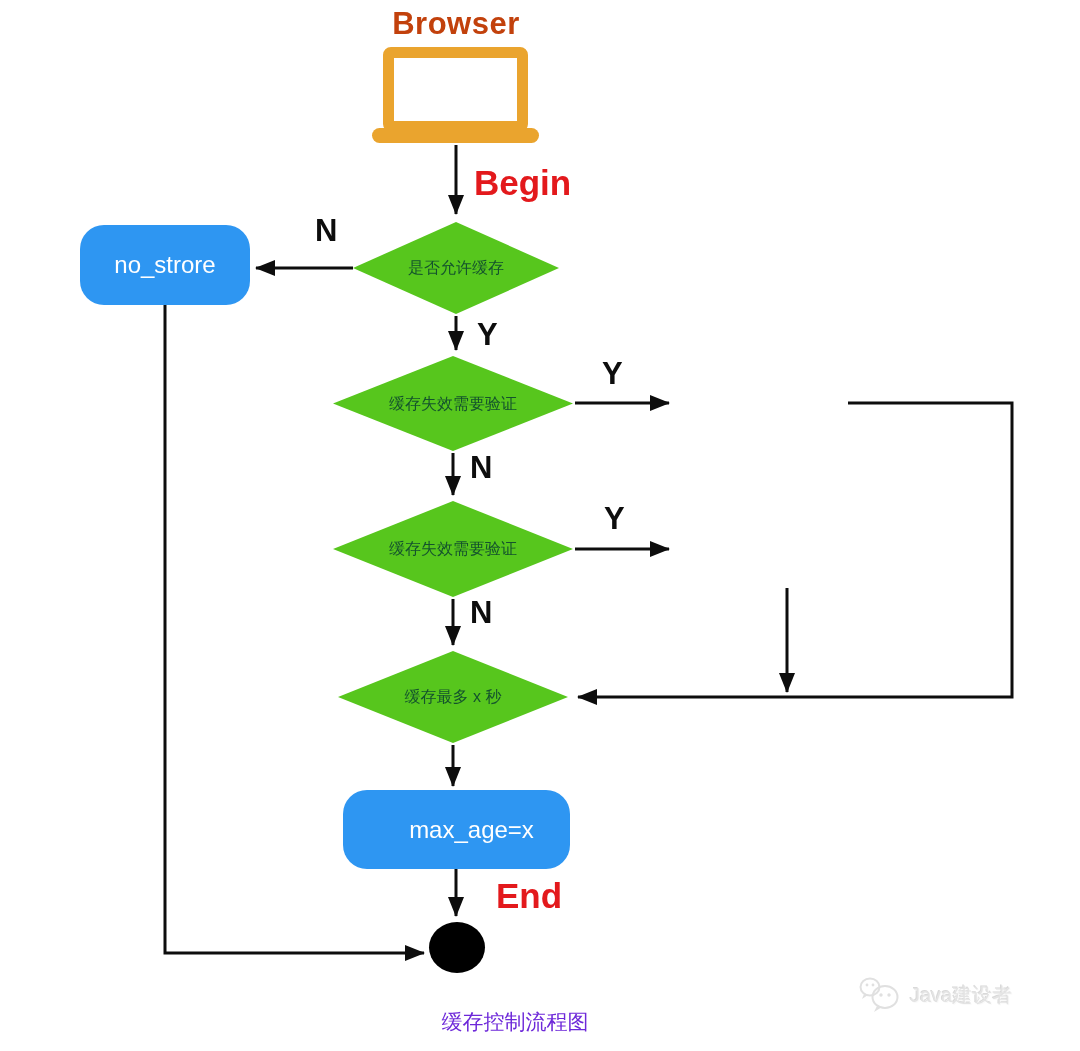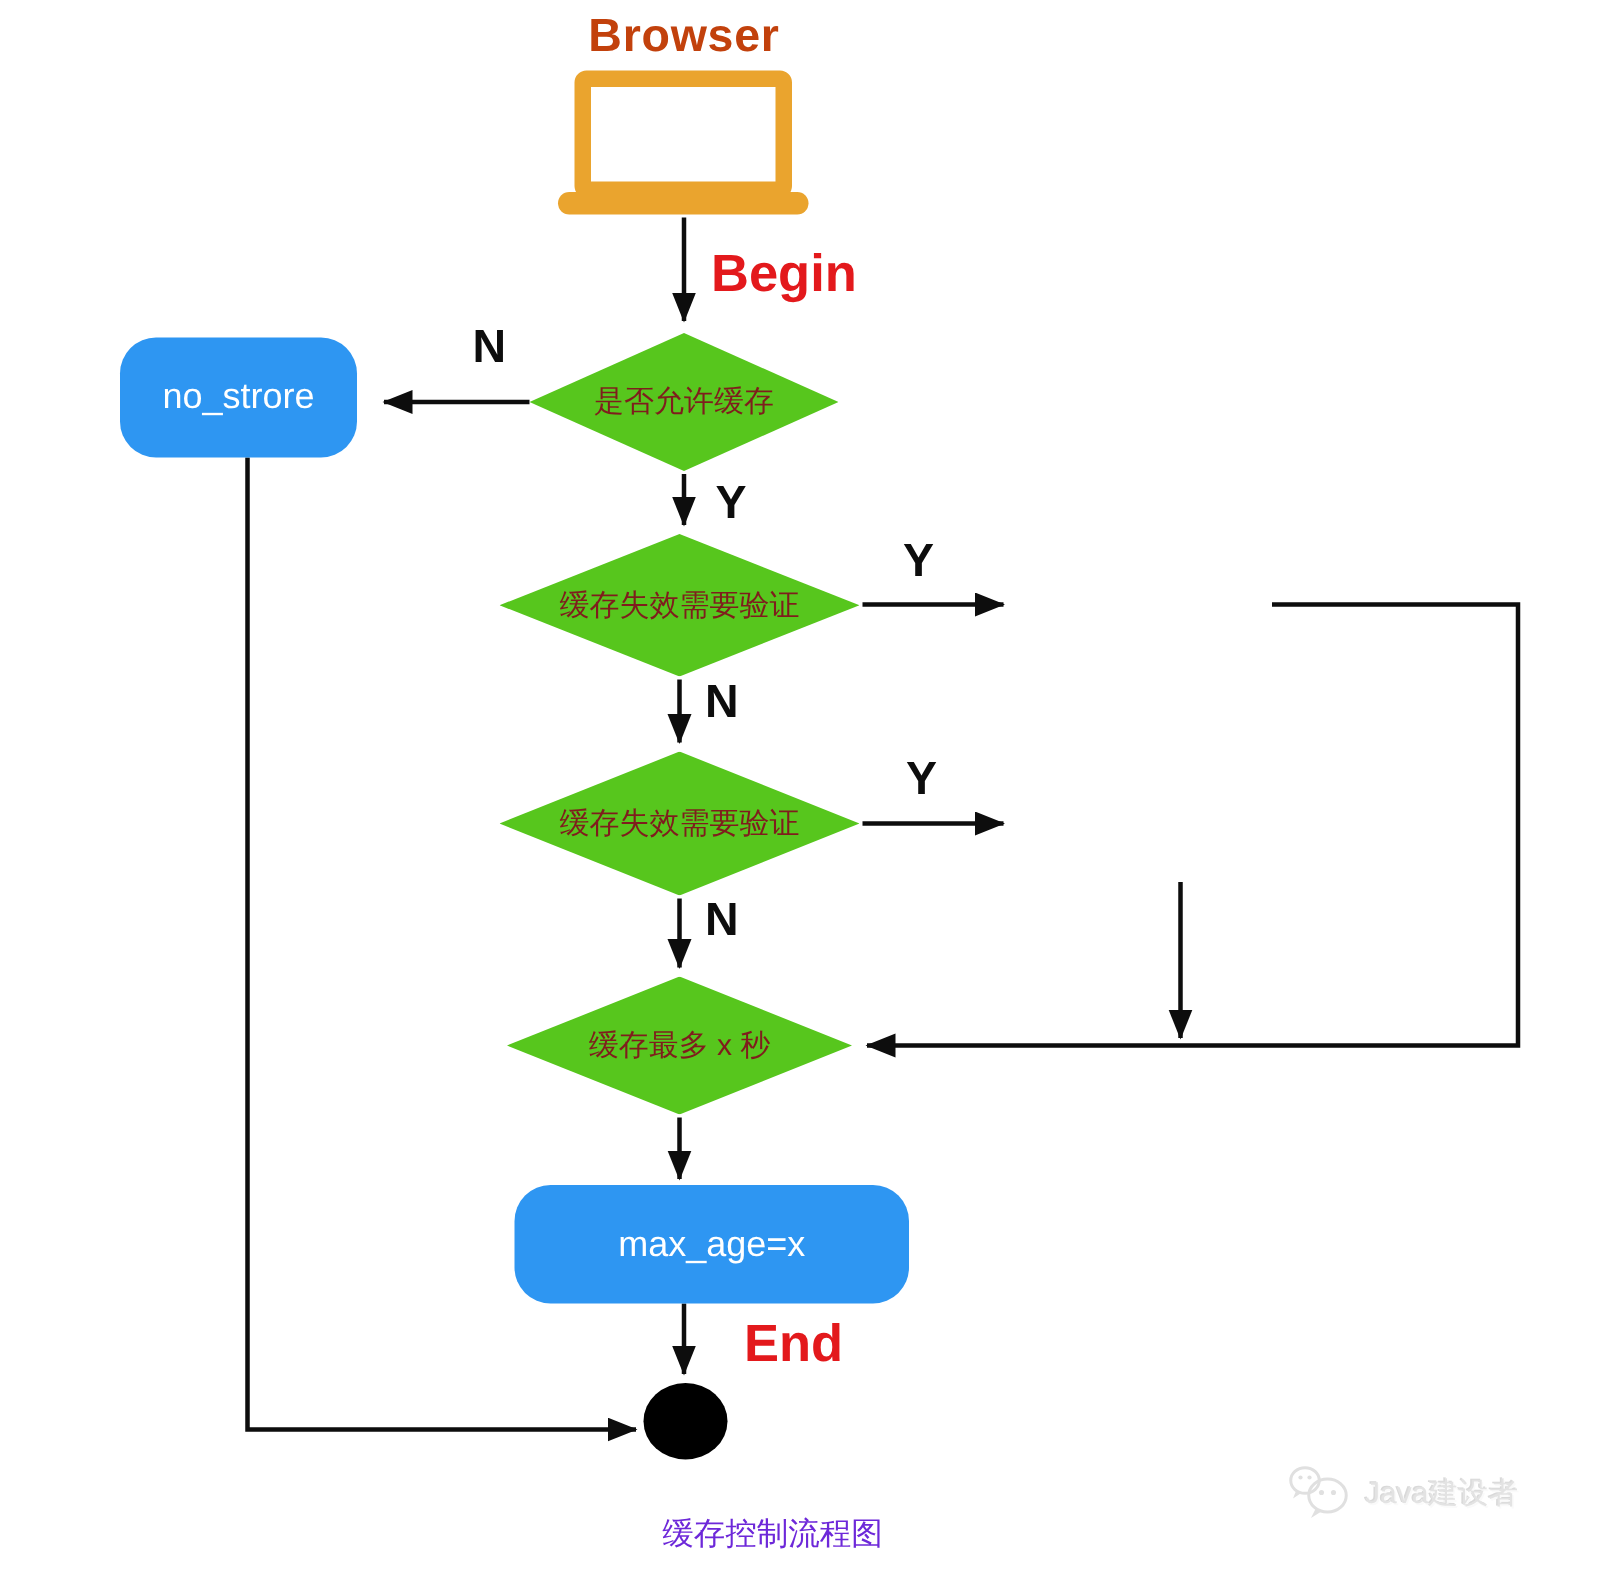--- a/index.html
+++ b/index.html
@@ -23,37 +23,37 @@
   .flow-label{
     font-size:35px;font-weight:bold;color:#E3191C;
   }
   #begin-label{left:474px;top:163px;}
   #end-label{left:496px;top:876px;}
   .yn-label{
     font-size:31px;font-weight:bold;color:#0d0d0d;
   }
   .diamond{
     display:flex;align-items:center;justify-content:center;text-align:center;
-    background:#57C61D;color:#7f1d1d;
+    background:#57C61D;color:#14532d;
     clip-path:polygon(50% 0%,100% 50%,50% 100%,0% 50%);
-    font-size:20px;line-height:1.1;
+    font-size:16px;line-height:1.1;
   }
   .process{
     display:flex;align-items:center;justify-content:center;text-align:center;
     background:#2E96F2;color:#ffffff;border-radius:24px;
     font-size:24px;
   }
   #diamond-allow-cache{left:353px;top:222px;width:206px;height:92px;}
   #diamond-need-validate{left:333px;top:356px;width:240px;height:95px;}
   #diamond-expire-validate{left:333px;top:501px;width:240px;height:96px;}
   #diamond-max-seconds{left:338px;top:651px;width:230px;height:92px;}
-  #box-no-store{left:80px;top:225px;width:158px;height:80px;}
+  #box-no-store{left:80px;top:225px;width:170px;height:80px;}
   #box-no-cache{left:675px;top:365px;width:173px;height:77px;border-radius:22px;}
   #box-must-revalidate{left:675px;top:510px;width:223px;height:78px;border-radius:22px;}
-  #box-max-age{left:343px;top:790px;width:263px;height:79px;}
+  #box-max-age{left:343px;top:790px;width:197px;height:79px;padding-left:30px;}
   #end-circle{
     left:429px;top:922px;width:56px;height:51px;background:#000;border-radius:50%;
   }
   #label-n1{left:315px;top:213px;}
   #label-y1{left:477px;top:317px;}
   #label-y2{left:602px;top:356px;}
   #label-n2{left:470px;top:450px;}
   #label-y3{left:604px;top:501px;}
   #label-n3{left:470px;top:595px;}
   #caption{

